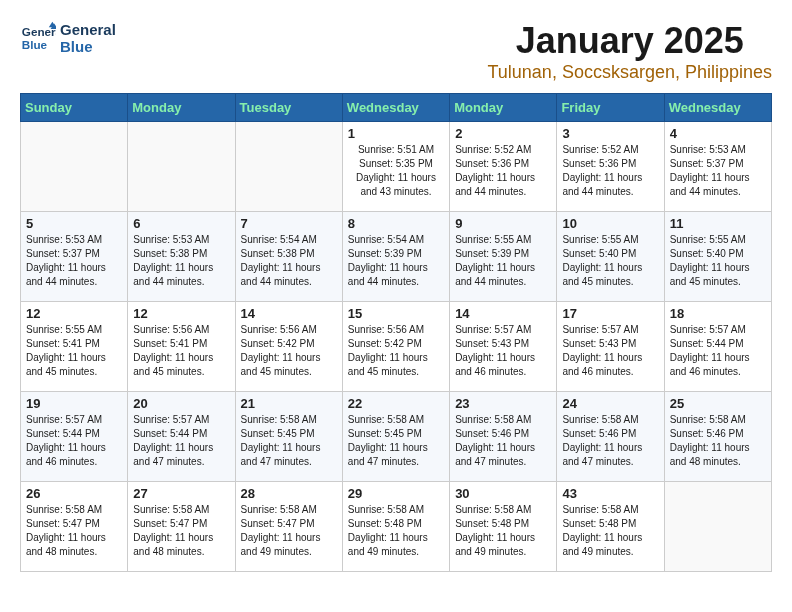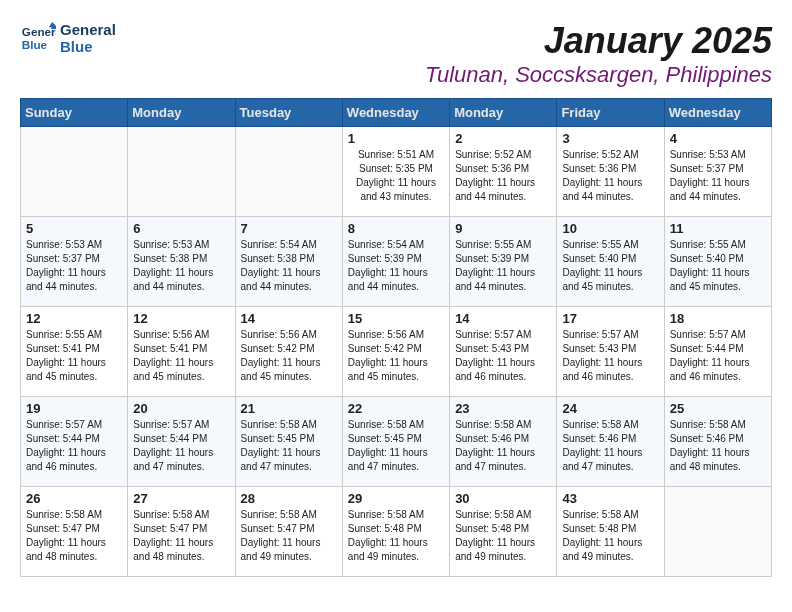--- a/index.html
+++ b/index.html
@@ -19,40 +19,39 @@
     .logo {
       display: flex;
       align-items: center;
       gap: 4px;
     }
     .logo-icon {
       width: 36px;
       height: 36px;
     }
     .title-area {
-      text-align: right;
-      font-style: italic;
+      text-align: center;
     }
     .month-title {
       font-size: 36px;
       font-weight: bold;
       color: #1a1a1a;
     }
     .location-title {
-      font-size: 22px;
-      color: #701a75;
+      font-size: 18px;
+      color: #a16207;
     }
     .calendar-table {
       width: 100%;
       border-collapse: collapse;
       table-layout: fixed;
     }
     .calendar-table th {
       background-color: #2566a8;
-      color: #e5e5e5;
+      color: #86efac;
       font-size: 13px;
       font-weight: bold;
       padding: 6px 4px;
       text-align: left;
       border: 1px solid #1a4f8a;
     }
     .calendar-table td {
       border: 1px solid #ccc;
       vertical-align: top;
       padding: 4px 5px;

